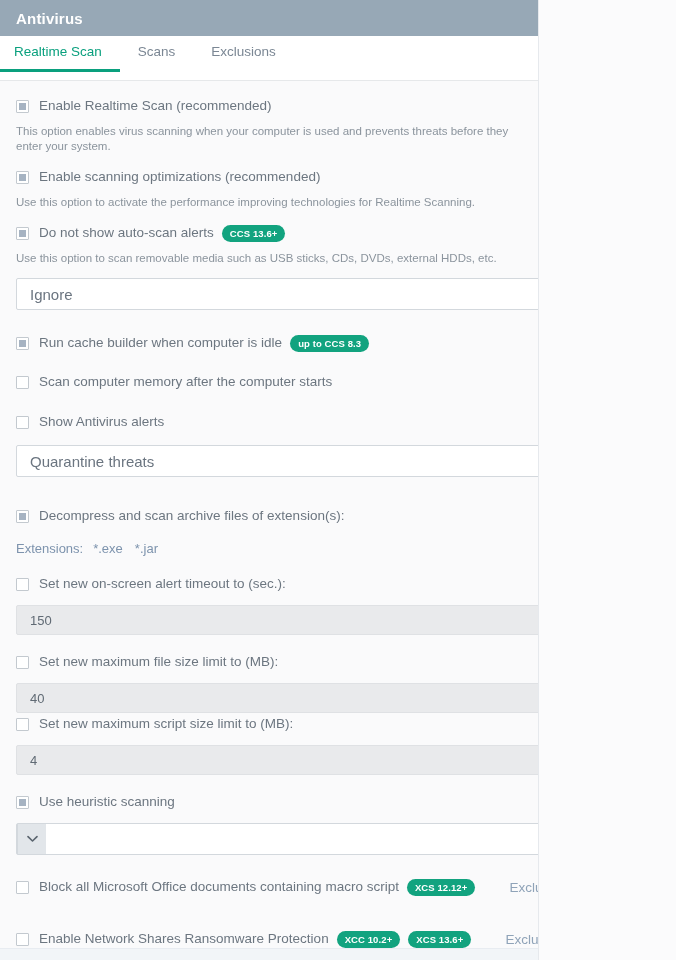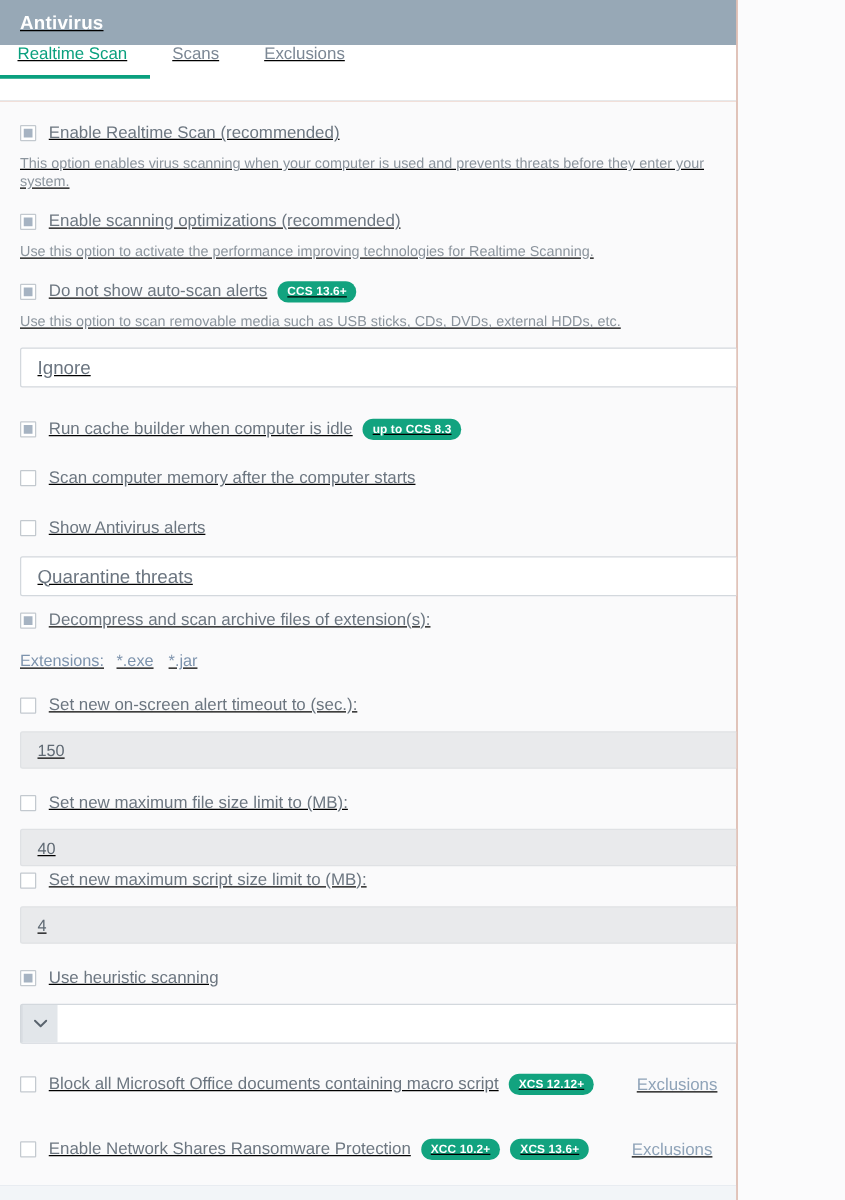--- a/index.html
+++ b/index.html
@@ -10,27 +10,26 @@
   body {
     width: 676px;
     height: 960px;
     background: #fbfbfc;
     font-family: "Liberation Sans", sans-serif;
     -webkit-font-smoothing: antialiased;
     overflow: hidden;
   }
   .page {
     position: relative;
-    width: 590px;
+    width: 539px;
     height: 960px;
-    background: #c2410c;
+    background: #d946ef;
     box-sizing: border-box;
     border-right: 1px solid #e6e9ed;
     overflow: hidden;
-    text-decoration: underline;
   }
 
   
   .panel-header {
     height: 36px;
     background: #97a8b6;
     display: flex;
     align-items: center;
     padding: 0 0 0 16px;
     box-sizing: border-box;
@@ -40,21 +39,21 @@
     font-size: 15px;
     font-weight: bold;
     letter-spacing: 0.2px;
   }
 
   
   .tabbar {
     height: 45px;
     background: #ffffff;
     display: flex;
-    align-items: flex-start;
+    align-items: center;
     padding: 0 0 0 0;
     border-bottom: 1px solid #e6e8ea;
     box-sizing: border-box;
   }
   .tab {
     font-size: 13.5px;
     color: #7b8794;
     padding: 0 18px 12px 18px;
     cursor: pointer;
     position: relative;
@@ -290,21 +289,21 @@
 
     <div class="select">
       <span class="val">Quarantine threats</span>
       <span class="arrow">
         <svg width="11" height="8" viewBox="0 0 11 8">
             <path d="M1 1.6 L5.5 6 L10 1.6" fill="none" stroke="#5a646e" stroke-width="1.6" stroke-linecap="round" stroke-linejoin="round"></path>
           </svg>
       </span>
     </div>
 
-    <div class="row" style="margin-top:8px;">
+    <div class="row" style="margin-top:28px;">
       <span class="cb indeterminate"></span>
       <span class="opt-label">Decompress and scan archive files of extension(s):</span>
     </div>
 
     <div class="ext-line">
       <span class="ext-key">Extensions:</span>
       <span class="ext-val">*.exe</span>
       <span class="ext-val">*.jar</span>
     </div>
 

